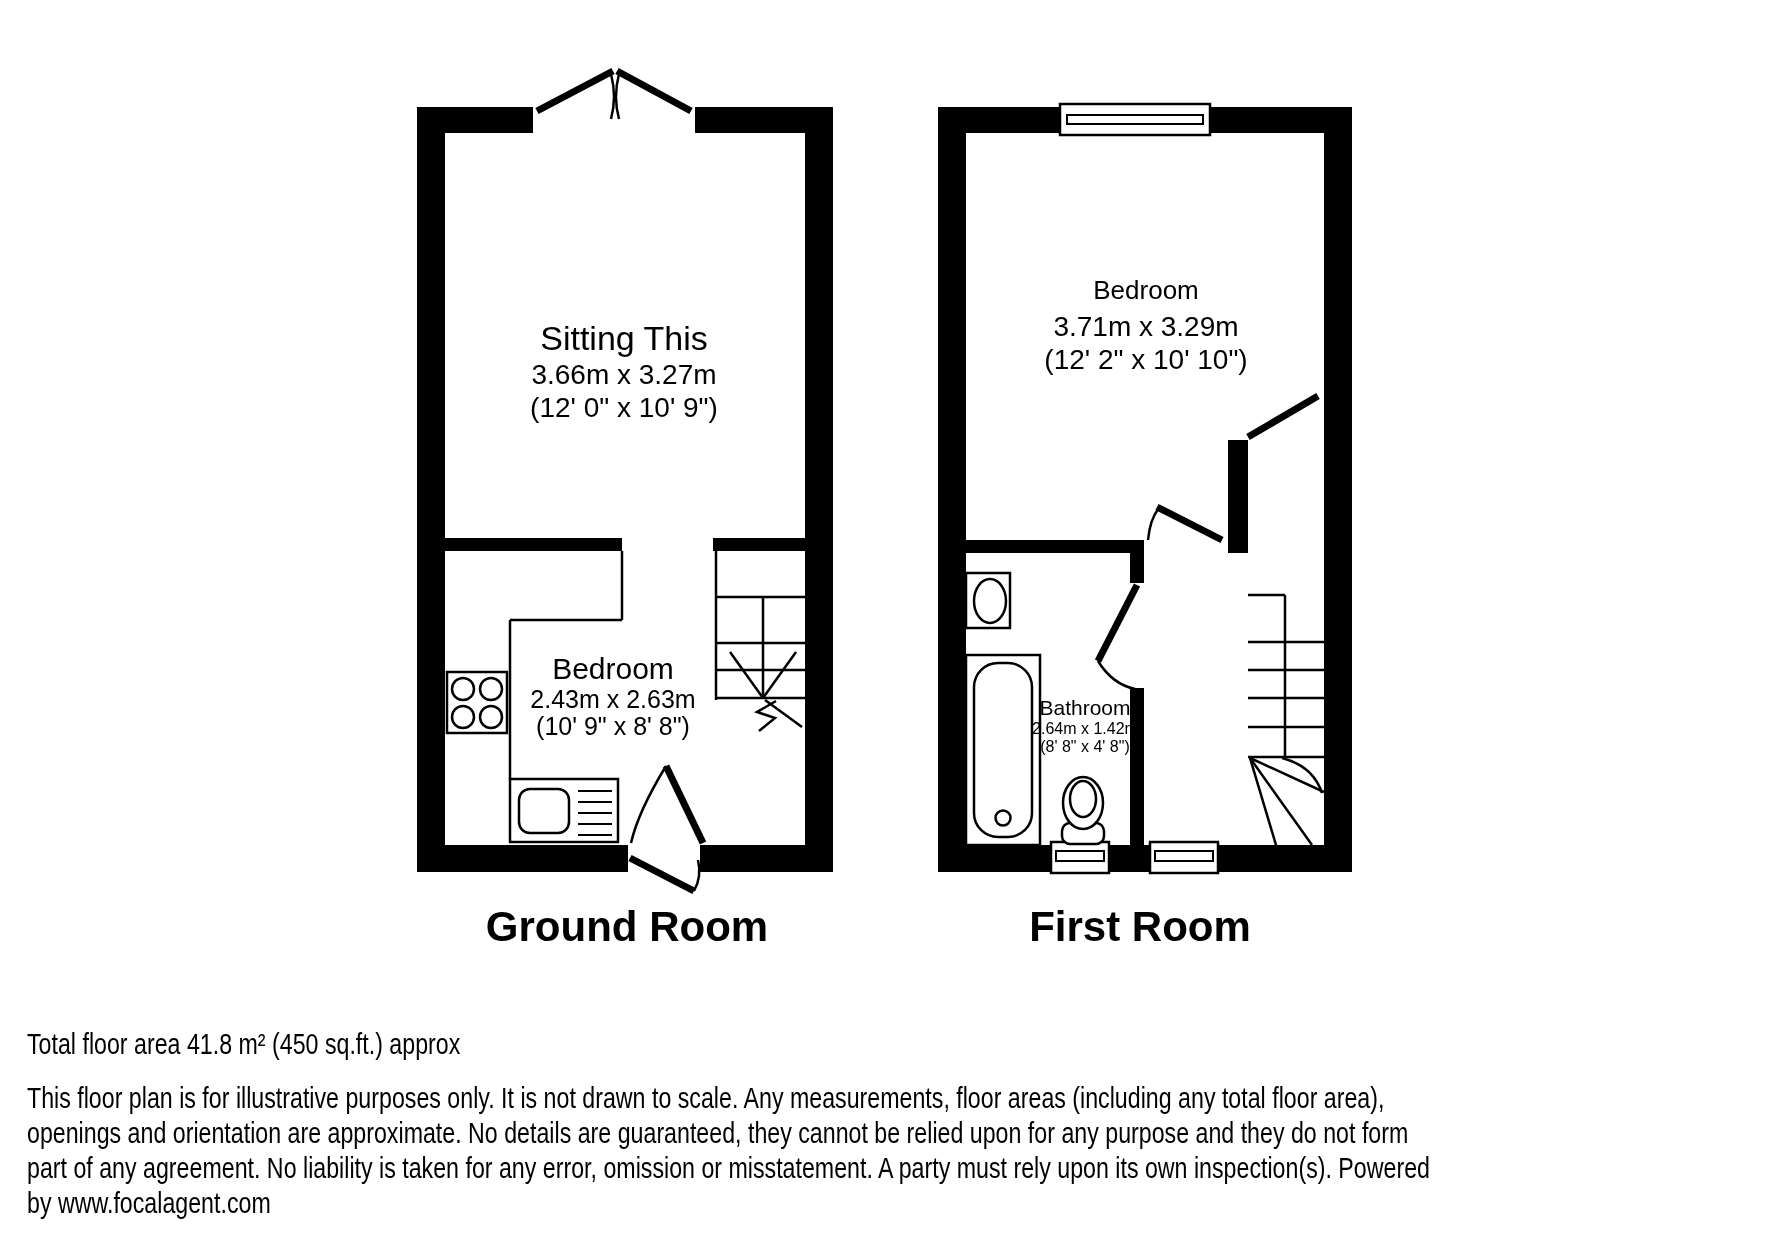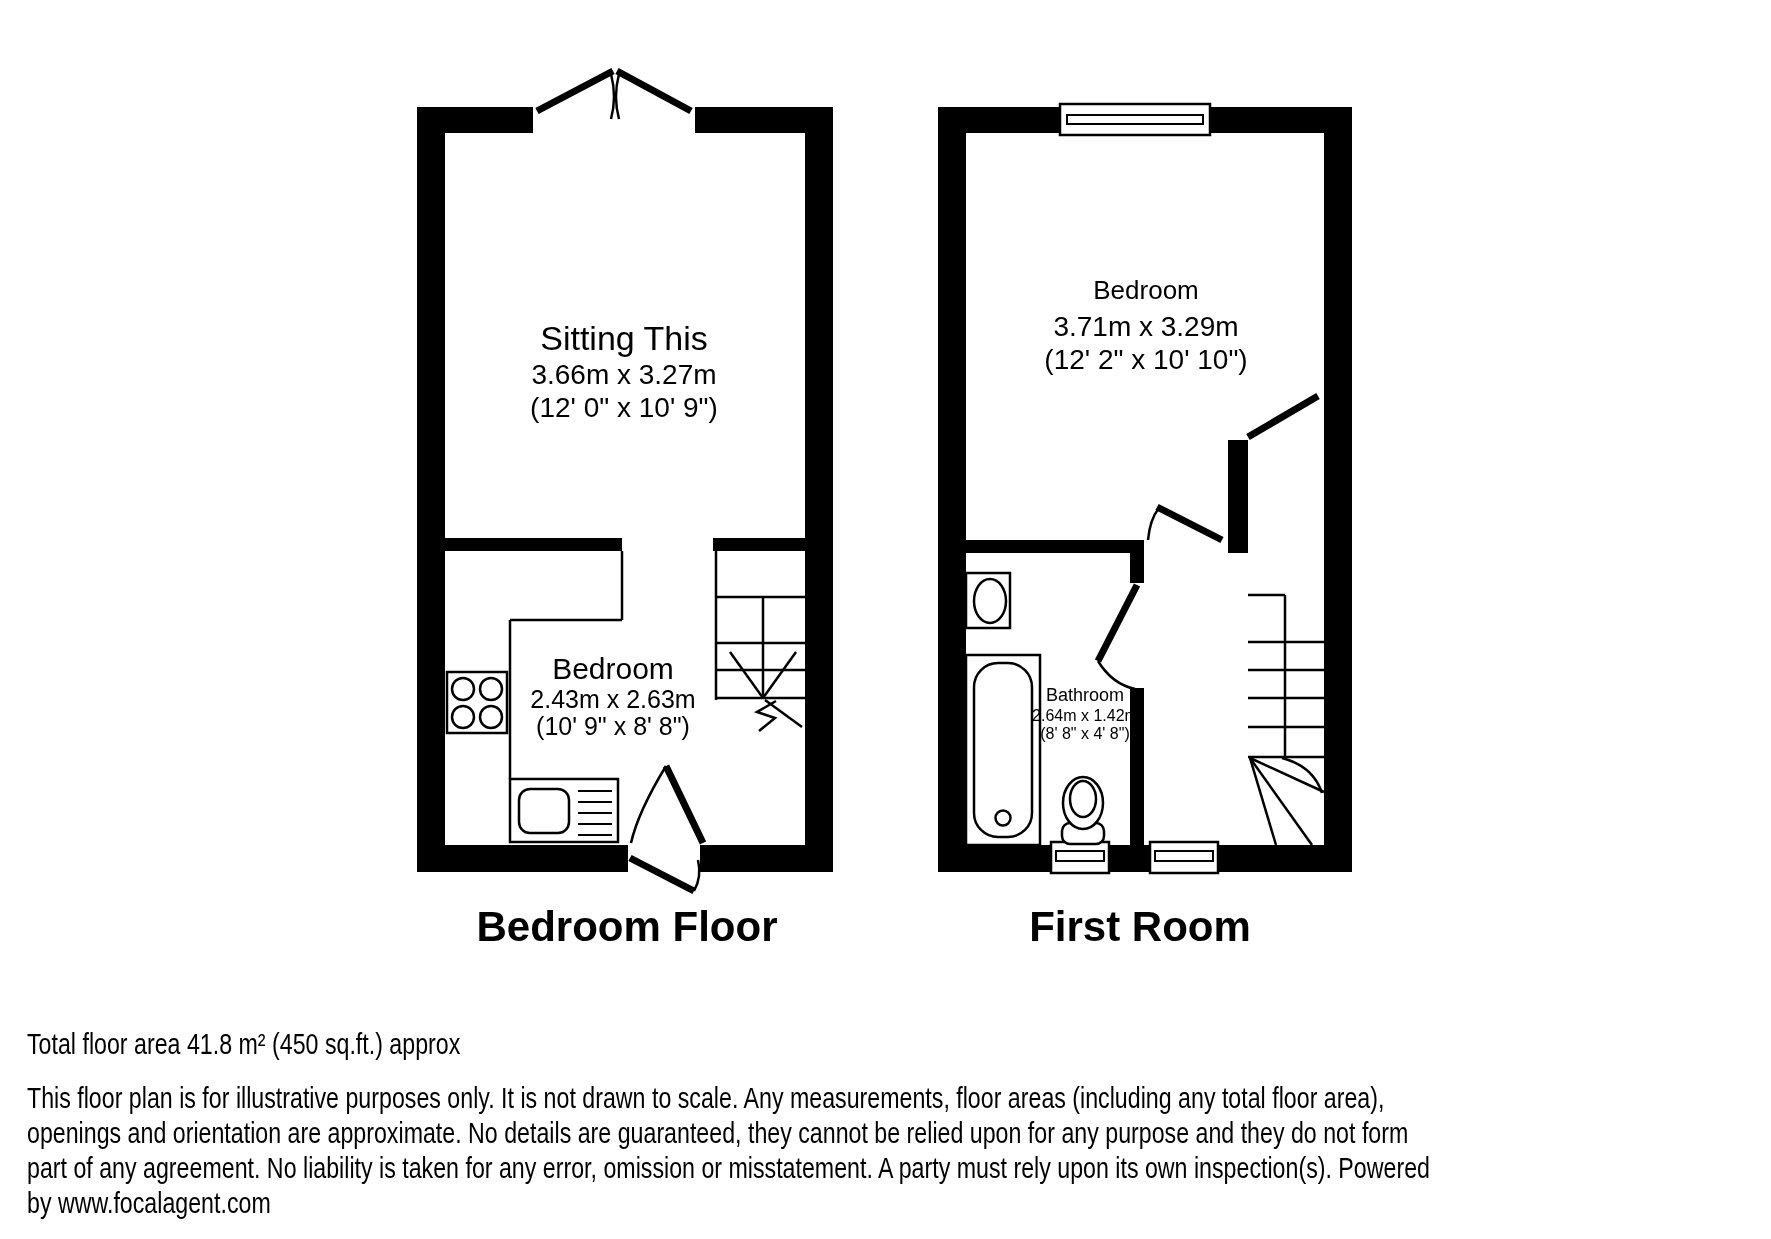--- a/index.html
+++ b/index.html
@@ -14,21 +14,21 @@
   .lbl-sitting{left:624px;top:318px;}
   .lbl-sitting .room-name{font-size:34px;line-height:40px;}
   .lbl-sitting .room-dim{font-size:28px;line-height:33px;}
   .lbl-bedroom{left:1146px;top:270px;}
   .lbl-bedroom .room-name{font-size:26px;line-height:40px;}
   .lbl-bedroom .room-dim{font-size:28px;line-height:33px;}
   .lbl-kitchen{left:613px;top:651px;}
   .lbl-kitchen .room-name{font-size:30px;line-height:35px;}
   .lbl-kitchen .room-dim{font-size:25px;line-height:27px;}
   .lbl-bathroom{left:1085px;top:683px;}
-  .lbl-bathroom .room-name{font-size:18px;line-height:24px;}
+  .lbl-bathroom .room-name{font-size:21px;line-height:24px;margin-top:13px;}
   .lbl-bathroom .room-dim{font-size:16px;line-height:18px;}
   .floor-title{position:absolute;transform:translateX(-50%);font-size:42px;font-weight:bold;white-space:nowrap;}
   .floor-title.ground{left:627px;top:903px;}
   .floor-title.first{left:1140px;top:903px;}
   .footer-line{position:absolute;left:27px;white-space:nowrap;transform:scaleX(0.8);transform-origin:left top;}
   .total-area{top:1028px;font-size:29px;}
   .fine-1{top:1082px;font-size:29px;}
   .fine-2{top:1117px;font-size:29px;}
   .fine-3{top:1152px;font-size:29px;}
   .fine-4{top:1187px;font-size:29px;}
@@ -203,21 +203,21 @@
     <span class="room-dim">3.71m x 3.29m</span>
     <span class="room-dim">(12' 2" x 10' 10")</span>
   </div>
 
   <div class="room-label lbl-bathroom">
     <span class="room-name">Bathroom</span>
     <span class="room-dim">2.64m x 1.42m</span>
     <span class="room-dim">(8' 8" x 4' 8")</span>
   </div>
 
-  <div class="floor-title ground">Bedroom Floor</div>
+  <div class="floor-title ground">Ground Room</div>
   <div class="floor-title first">First Room</div>
 
   <div class="footer-line total-area">Total floor area 41.8 m² (450 sq.ft.) approx</div>
   <div class="footer-line fine-1">This floor plan is for illustrative purposes only. It is not drawn to scale. Any measurements, floor areas (including any total floor area),</div>
   <div class="footer-line fine-2">openings and orientation are approximate. No details are guaranteed, they cannot be relied upon for any purpose and they do not form</div>
   <div class="footer-line fine-3">part of any agreement. No liability is taken for any error, omission or misstatement. A party must rely upon its own inspection(s). Powered</div>
   <div class="footer-line fine-4">by www.focalagent.com</div>
 
 </div>
 

